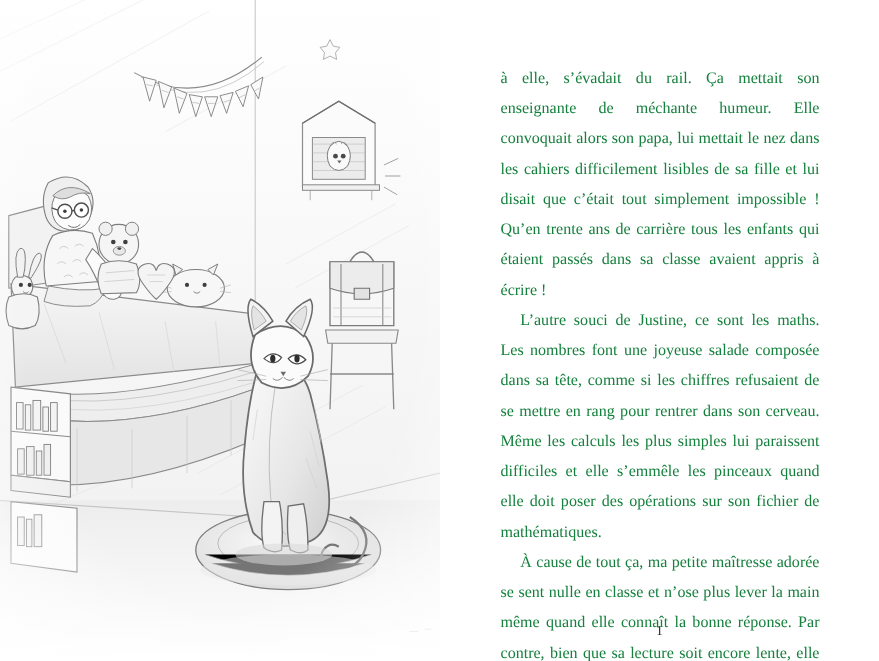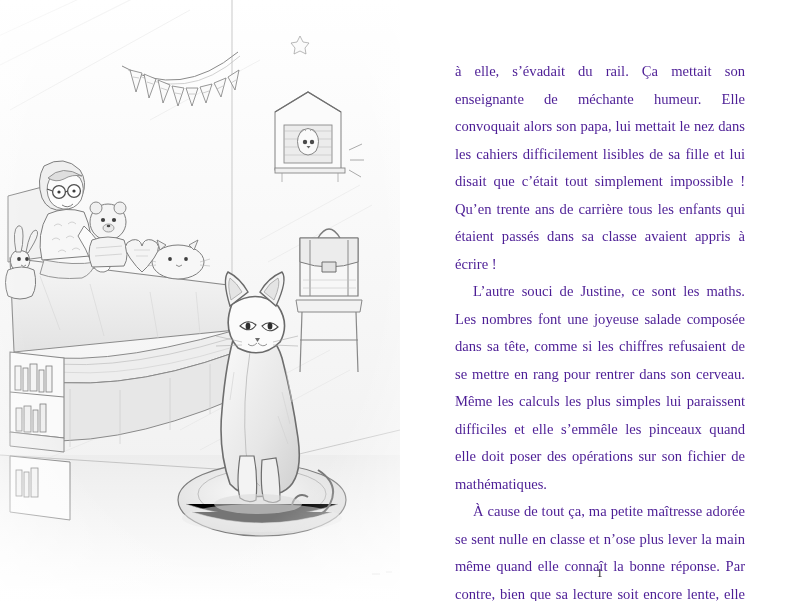--- a/index.html
+++ b/index.html
@@ -48,21 +48,21 @@
   #text-column {
     position: absolute;
     left: 55px;
     top: 58px;
     width: 290px;
   }
   .para {
     margin: 0;
     font-size: 14.6px;
     line-height: 27.5px;
-    color: #4c1d95;
+    color: #15803d;
     text-align: justify;
     text-align-last: left;
     -webkit-hyphens: manual;
     hyphens: manual;
   }
   .para.indent {
     text-indent: 18px;
   }
   #page-number {
     position: absolute;

